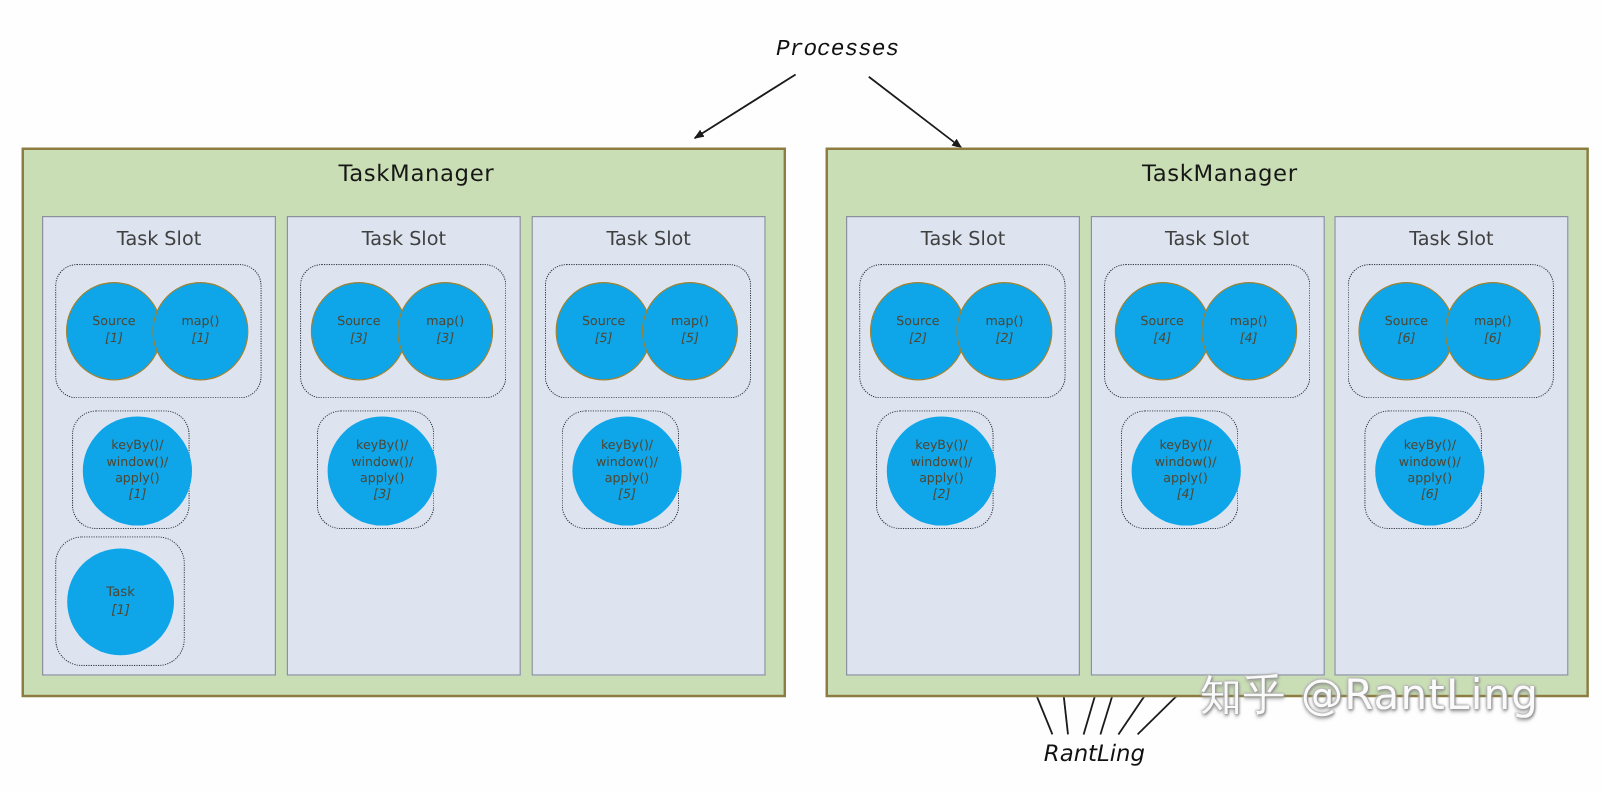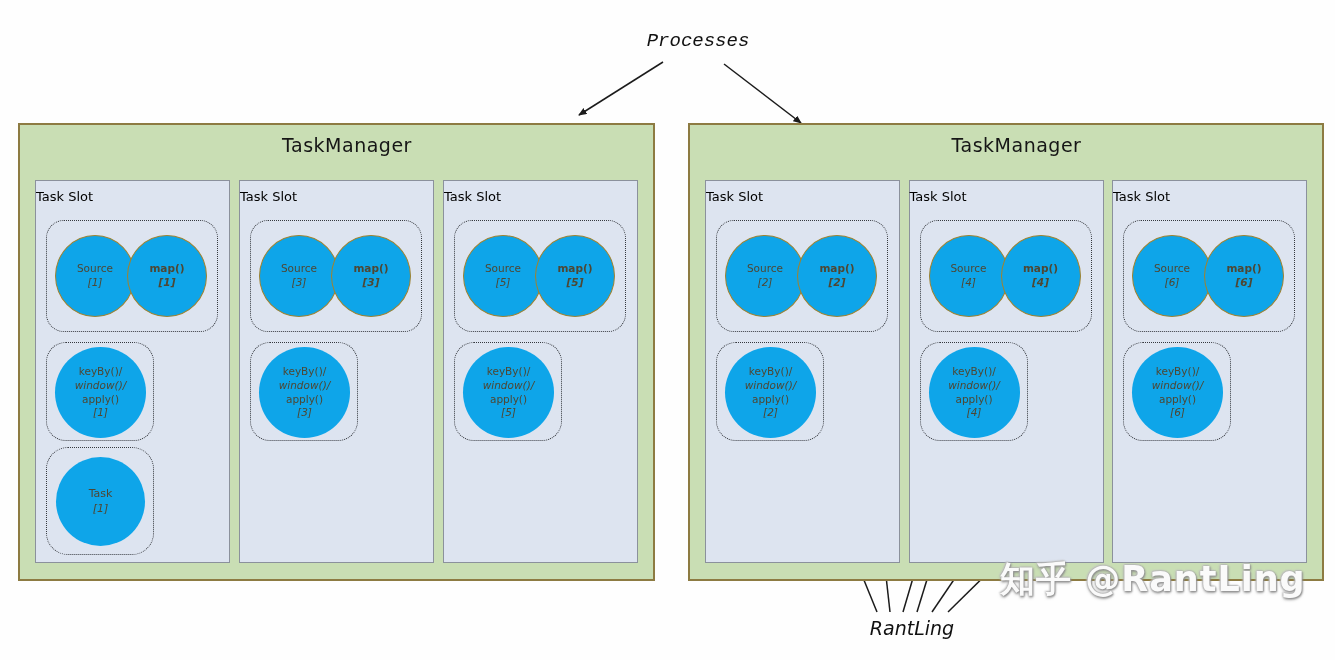--- a/index.html
+++ b/index.html
@@ -14,39 +14,39 @@
   svg.arrows line{stroke:#1b1b1b;stroke-width:1.5;}
 
   .tm{position:absolute;top:123px;width:637px;height:458px;background:#c9deb4;
       border:2px solid #8d7b42;box-sizing:border-box;}
   .tm.tm1{left:18px;}
   .tm.tm2{left:688px;width:636px;}
   .tm-title{text-align:center;font-size:19px;padding-top:9px;color:#161616;letter-spacing:.5px;margin-left:21px;}
   .slots{position:absolute;left:15px;right:15px;top:55px;bottom:16px;
          display:flex;justify-content:space-between;}
   .slot{position:relative;width:195px;background:#dde4f0;border:1px solid #8b919c;box-sizing:border-box;}
-  .slot-title{text-align:left;font-size:13px;margin-top:8px;color:#000000;}
+  .slot-title{text-align:center;font-size:16px;margin-top:8px;color:#404040;}
 
   .group{position:absolute;border:1.6px dotted #35383e;box-sizing:border-box;}
   .group.chain{left:10px;top:39px;width:172px;height:112px;border-radius:18px;}
-  .group.keyby{left:10px;top:161px;width:108px;height:99px;border-radius:20px;}
+  .group.keyby{left:24px;top:161px;width:98px;height:99px;border-radius:20px;}
   .group.sink{left:10px;top:266px;width:108px;height:108px;border-radius:22px;}
 
   .circle{position:absolute;background:#0ea5e9;border-radius:50%;display:flex;flex-direction:column;
           align-items:center;justify-content:center;text-align:center;
           font-size:10.5px;line-height:1.3;color:#4e4733;box-sizing:border-box;}
   .circle.bordered{border:1.5px solid #a08330;}
   .circle.src{left:8px;top:14px;width:80px;height:82px;z-index:1;}
-  .circle.map{left:80px;top:14px;width:80px;height:82px;z-index:2;font-weight:bold;}
+  .circle.map{left:80px;top:14px;width:80px;height:82px;z-index:2;}
   .circle.kb{left:8px;top:4px;width:91px;height:91px;}
   .circle.sk{left:9px;top:9px;width:89px;height:89px;font-size:11px;}
   .idx{font-style:italic;}
-  .it{font-style:italic;}
-
-  .watermark{position:absolute;left:1000px;top:556px;font-size:35px;font-weight:bold;
+  .it{}
+
+  .watermark{position:absolute;left:1000px;top:556px;font-size:35px;font-weight:normal;
              color:rgba(255,255,255,.95);letter-spacing:1px;z-index:10;white-space:nowrap;
              text-shadow:0 0 2px #9a9a9a,1px 1px 2px #8f8f8f,-1px -1px 2px #c8c8c8,0 2px 3px rgba(120,120,120,.55);}
 </style>
 </head>
 <body>
 
 <div class="canvas">
 
   <div class="annot processes">Processes</div>
   <div class="annot threads">RantLing</div>

